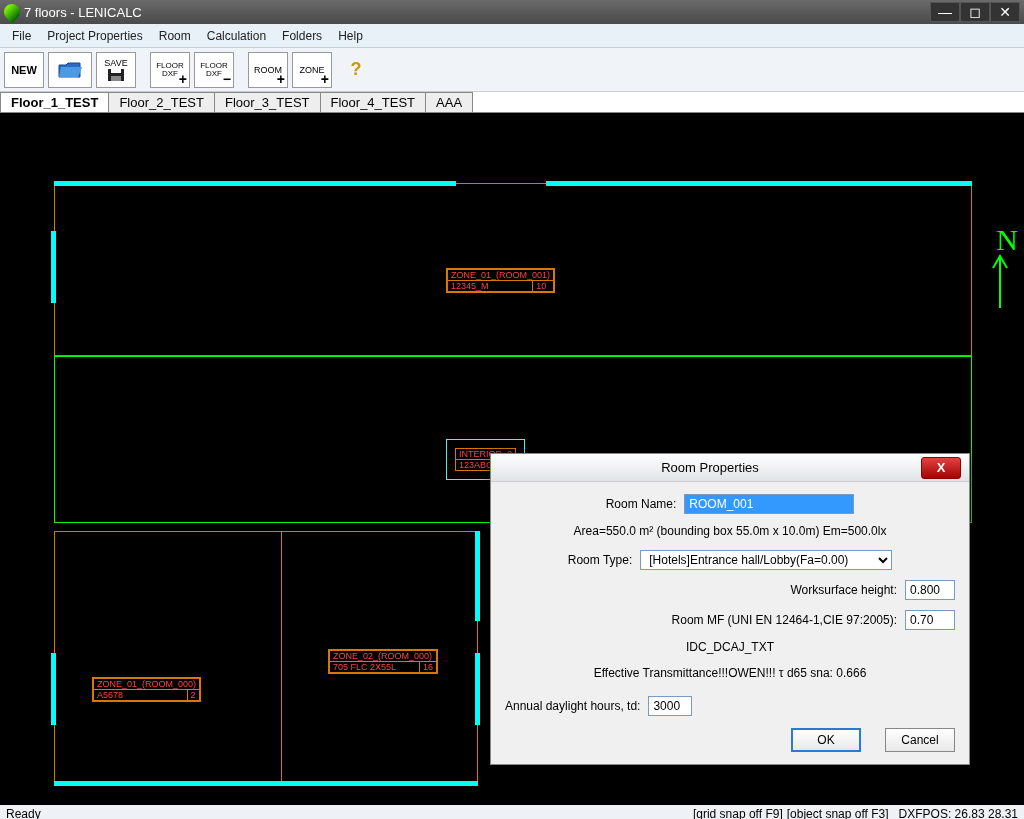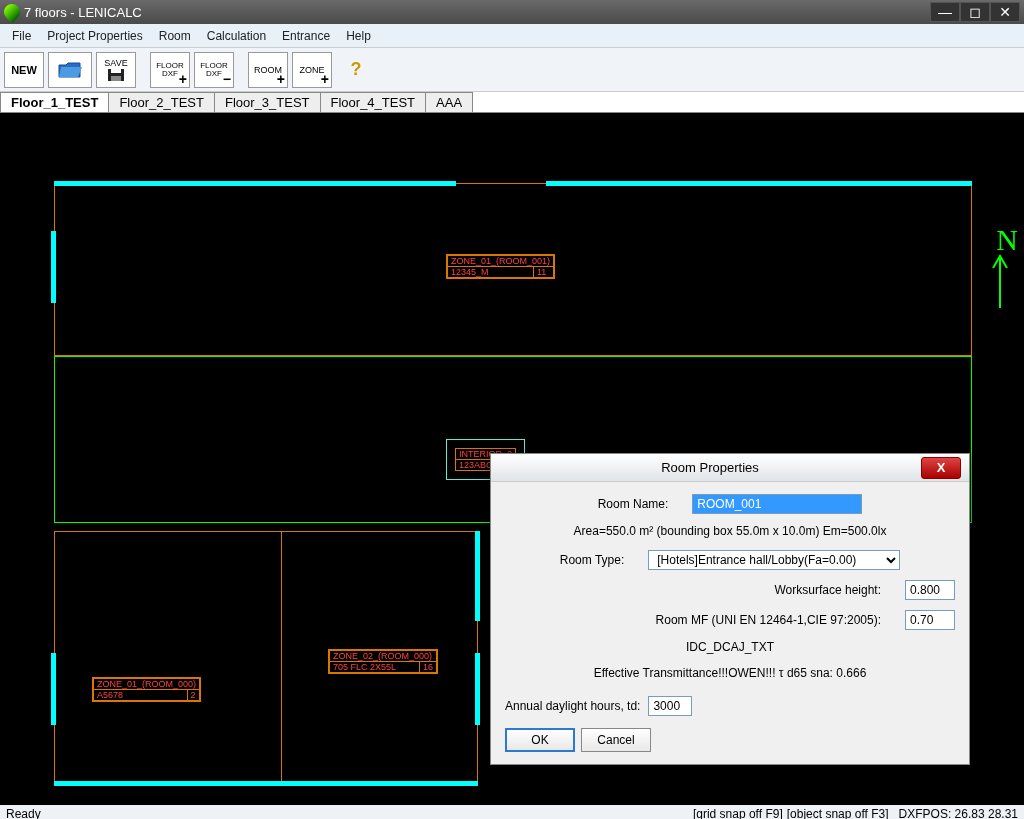--- a/index.html
+++ b/index.html
@@ -31,27 +31,27 @@
 .cyan-edge { position: absolute; background: #0ff; }
 .zone-label { position: absolute; font-size: 9px; color: #ff4040; border: 1px solid #d97700; padding: 0; }
 .zone-label td { padding: 0 3px; border: 1px solid #d97700; font-size: 9px; color: #ff4040; }
 .zone-label table { border-collapse: collapse; }
 .interior-label { position: absolute; font-size: 9px; color: #ff4040; border: 1px solid #5eead4; padding: 8px; }
 .dialog { position: absolute; left: 490px; top: 340px; width: 480px; background: #f0f0f0; border: 1px solid #888; box-shadow: 2px 2px 10px rgba(0,0,0,0.4); }
 .dialog-title { background: linear-gradient(#fff, #e0e4e8); height: 28px; display: flex; align-items: center; padding: 0 8px; font-size: 13px; border-bottom: 1px solid #ccc; }
 .dialog-title-text { flex: 1; text-align: center; }
 .dialog-close { width: 40px; height: 22px; background: linear-gradient(#d44, #a00); color: #fff; border-radius: 3px; display: flex; align-items: center; justify-content: center; font-weight: bold; font-size: 13px; cursor: pointer; border: 1px solid #800; }
 .dialog-body { padding: 12px 14px; font-size: 12px; }
-.form-row { display: flex; align-items: center; margin-bottom: 10px; justify-content: flex-end; gap: 24px; }
+.form-row { display: flex; align-items: center; margin-bottom: 10px; justify-content: flex-end; gap: 8px; }
 .form-label { text-align: right; }
 .form-input { border: 1px solid #7a9ac0; padding: 2px 4px; font-size: 12px; background: #fff; }
 .form-input.sel { background: #3399ff; color: #fff; }
 .form-select { border: 1px solid #7a9ac0; padding: 1px 4px; font-size: 12px; background: #fff; }
 .info-text { text-align: center; margin-bottom: 12px; font-size: 12px; }
-.dialog-btns { display: flex; gap: 6px; margin-top: 12px; }
+.dialog-btns { display: flex; justify-content: flex-end; gap: 24px; margin-top: 12px; }
 .dlg-btn { min-width: 70px; height: 24px; border: 1px solid #888; background: linear-gradient(#fff,#e8e8e8); cursor: pointer; font-size: 12px; }
 .dlg-btn.primary { border: 2px solid #2a7ad4; }
 .statusbar { height: 18px; background: #eef2f6; display: flex; align-items: center; padding: 0 6px; font-size: 12px; }
 .status-left { flex: 1; }
 </style>
 </head>
 <body>
 
 <div class="titlebar">
   <div class="titlebar-icon"></div>
@@ -61,21 +61,21 @@
     <div class="titlebar-btn">◻</div>
     <div class="titlebar-btn close">✕</div>
   </div>
 </div>
 
 <div class="menubar">
   <span class="menu-item">File</span>
   <span class="menu-item">Project Properties</span>
   <span class="menu-item">Room</span>
   <span class="menu-item">Calculation</span>
-  <span class="menu-item">Entrance</span>
+  <span class="menu-item">Folders</span>
   <span class="menu-item">Help</span>
 </div>
 
 <div class="toolbar">
   <div class="tool-btn new">NEW</div>
   <div class="tool-btn open">
     <svg viewBox="0 0 24 18">
         <path d="M1 4 L8 4 L10 2 L22 2 L22 16 L1 16 Z" fill="#2a6bc4" stroke="#1a4a8a"></path>
         <path d="M3 6 L24 6 L20 16 L1 16 Z" fill="#4a9ae4"></path>
       </svg>
@@ -124,29 +124,29 @@
   <svg class="compass-arrow" width="20" height="60">
       <line x1="10" y1="55" x2="10" y2="5" stroke="#0f0" stroke-width="2"></line>
       <polyline points="3,15 10,3 17,15" stroke="#0f0" fill="none" stroke-width="2"></polyline>
     </svg>
 
   <div class="room-box" style="left:54px;top:70px;width:918px;height:173px;"></div>
   <div class="cyan-edge" style="left:54px;top:68px;width:402px;height:5px;"></div>
   <div class="cyan-edge" style="left:546px;top:68px;width:426px;height:5px;"></div>
   <div class="cyan-edge" style="left:51px;top:118px;width:5px;height:72px;"></div>
 
-  <div class="zone-label" style="left:446px;top:141px;">
+  <div class="zone-label" style="left:446px;top:155px;">
     <table>
         <tbody>
           <tr>
             <td colspan="2">ZONE_01_(ROOM_001)</td>
           </tr>
     <tr>
             <td style="min-width:70px;">12345_M</td>
-            <td>11</td>
+            <td>10</td>
           </tr>
         </tbody>
       </table>
   </div>
 
   <div class="room-box" style="left:54px;top:243px;width:918px;height:167px;border-color:#0f0;"></div>
   <div class="interior-label" style="left:446px;top:326px;">
     <table style="border-collapse:collapse;">
         <tbody>
           <tr>

